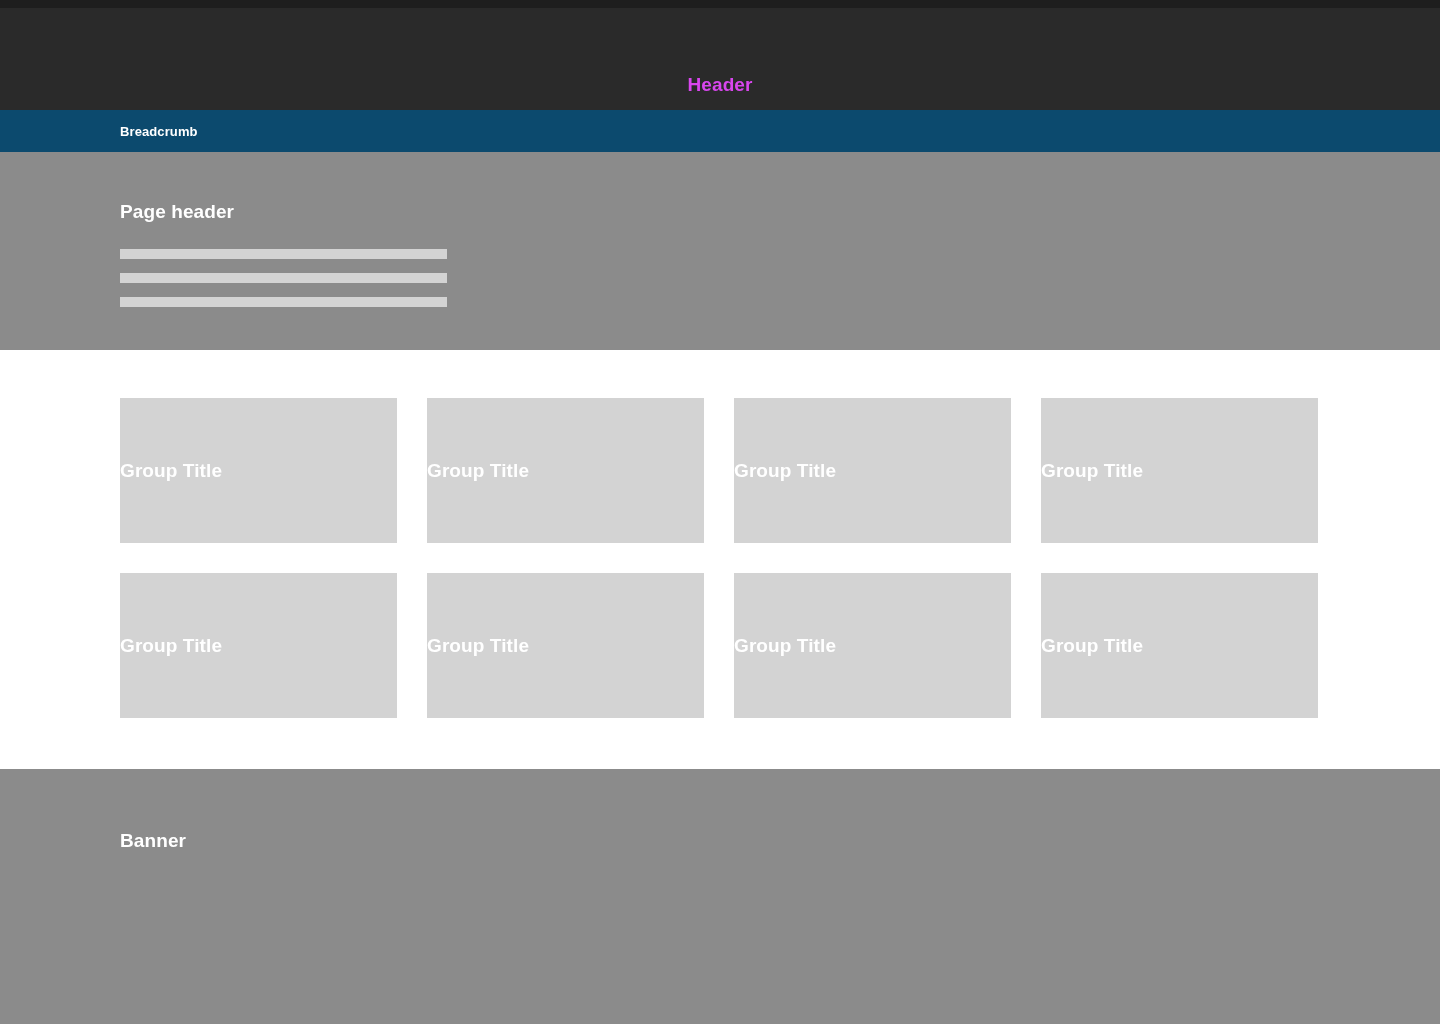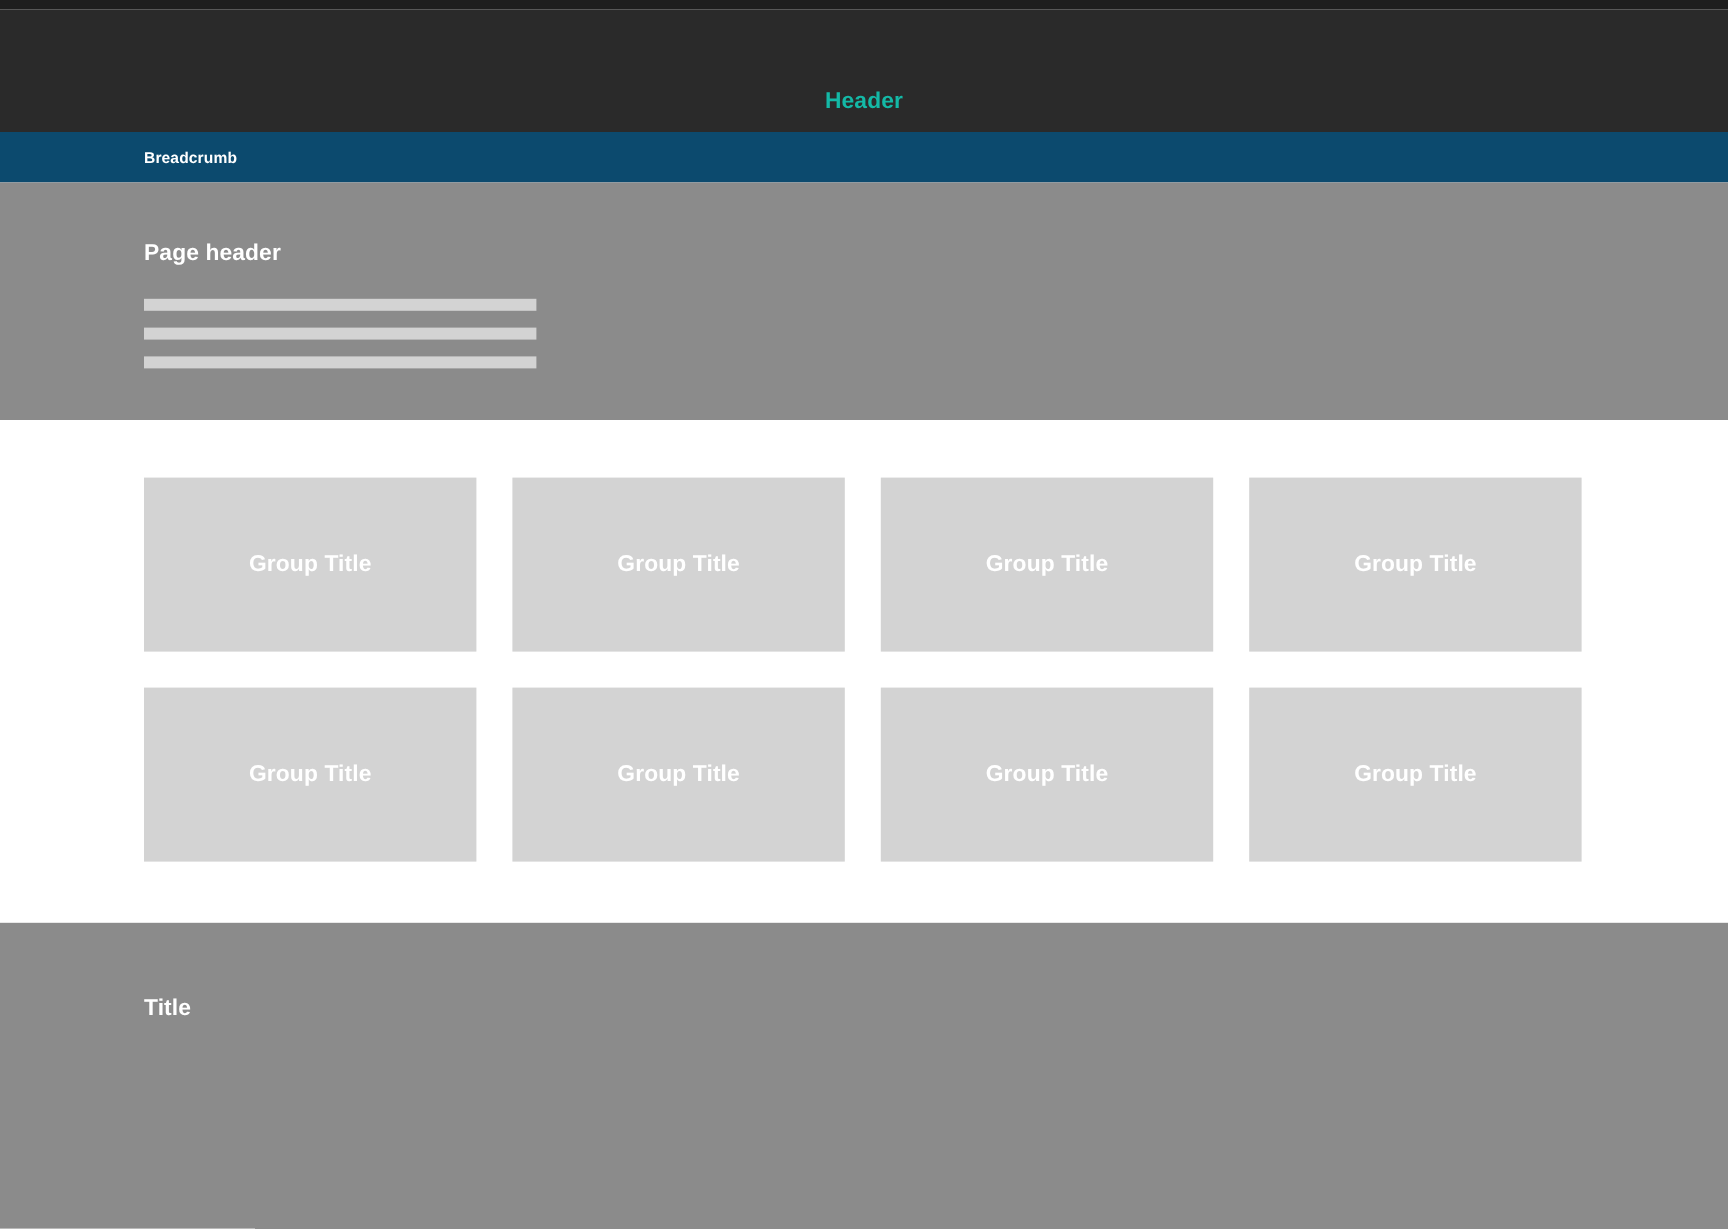--- a/index.html
+++ b/index.html
@@ -36,21 +36,21 @@
     left: 0;
     top: 8px;
     width: 1440px;
     height: 102px;
     background: #2a2a2a;
     display: flex;
     align-items: flex-end;
     justify-content: center;
   }
   .site-header-title {
-    color: #14b8a6;
+    color: #d946ef;
     font-size: 19px;
     font-weight: bold;
     line-height: 1;
     padding-bottom: 16px;
     letter-spacing: 0.1px;
   }
 
   
   .breadcrumb-bar {
     position: absolute;
@@ -124,21 +124,20 @@
     flex-wrap: wrap;
     column-gap: 30px;
     row-gap: 30px;
   }
   .group-card {
     width: 277px;
     height: 145px;
     background: #d3d3d3;
     display: flex;
     align-items: center;
-    justify-content: center;
   }
   .group-card-title {
     color: #ffffff;
     font-size: 19px;
     font-weight: bold;
     line-height: 1;
     letter-spacing: 0.1px;
   }
 
   
@@ -208,16 +207,16 @@
       <div class="group-card">
         <div class="group-card-title">Group Title</div>
       </div>
       <div class="group-card">
         <div class="group-card-title">Group Title</div>
       </div>
     </div>
   </div>
 
   <div class="banner">
-    <div class="banner-title">Title</div>
+    <div class="banner-title">Banner</div>
   </div>
 
 </div>
 
 </body></html>

